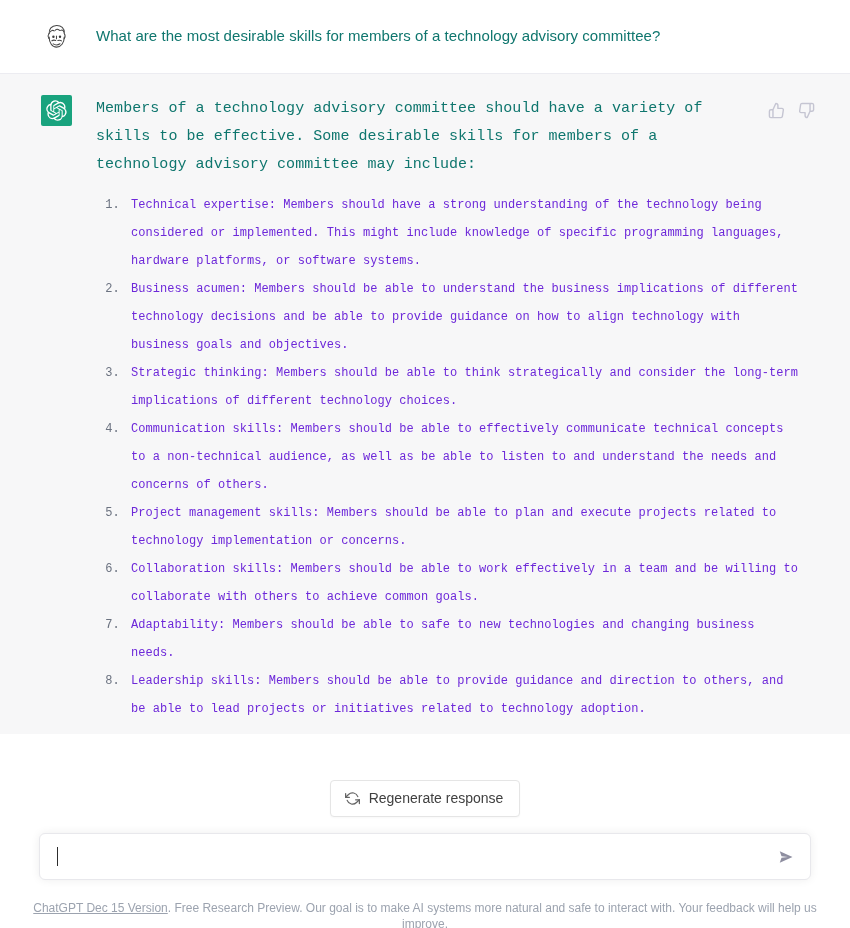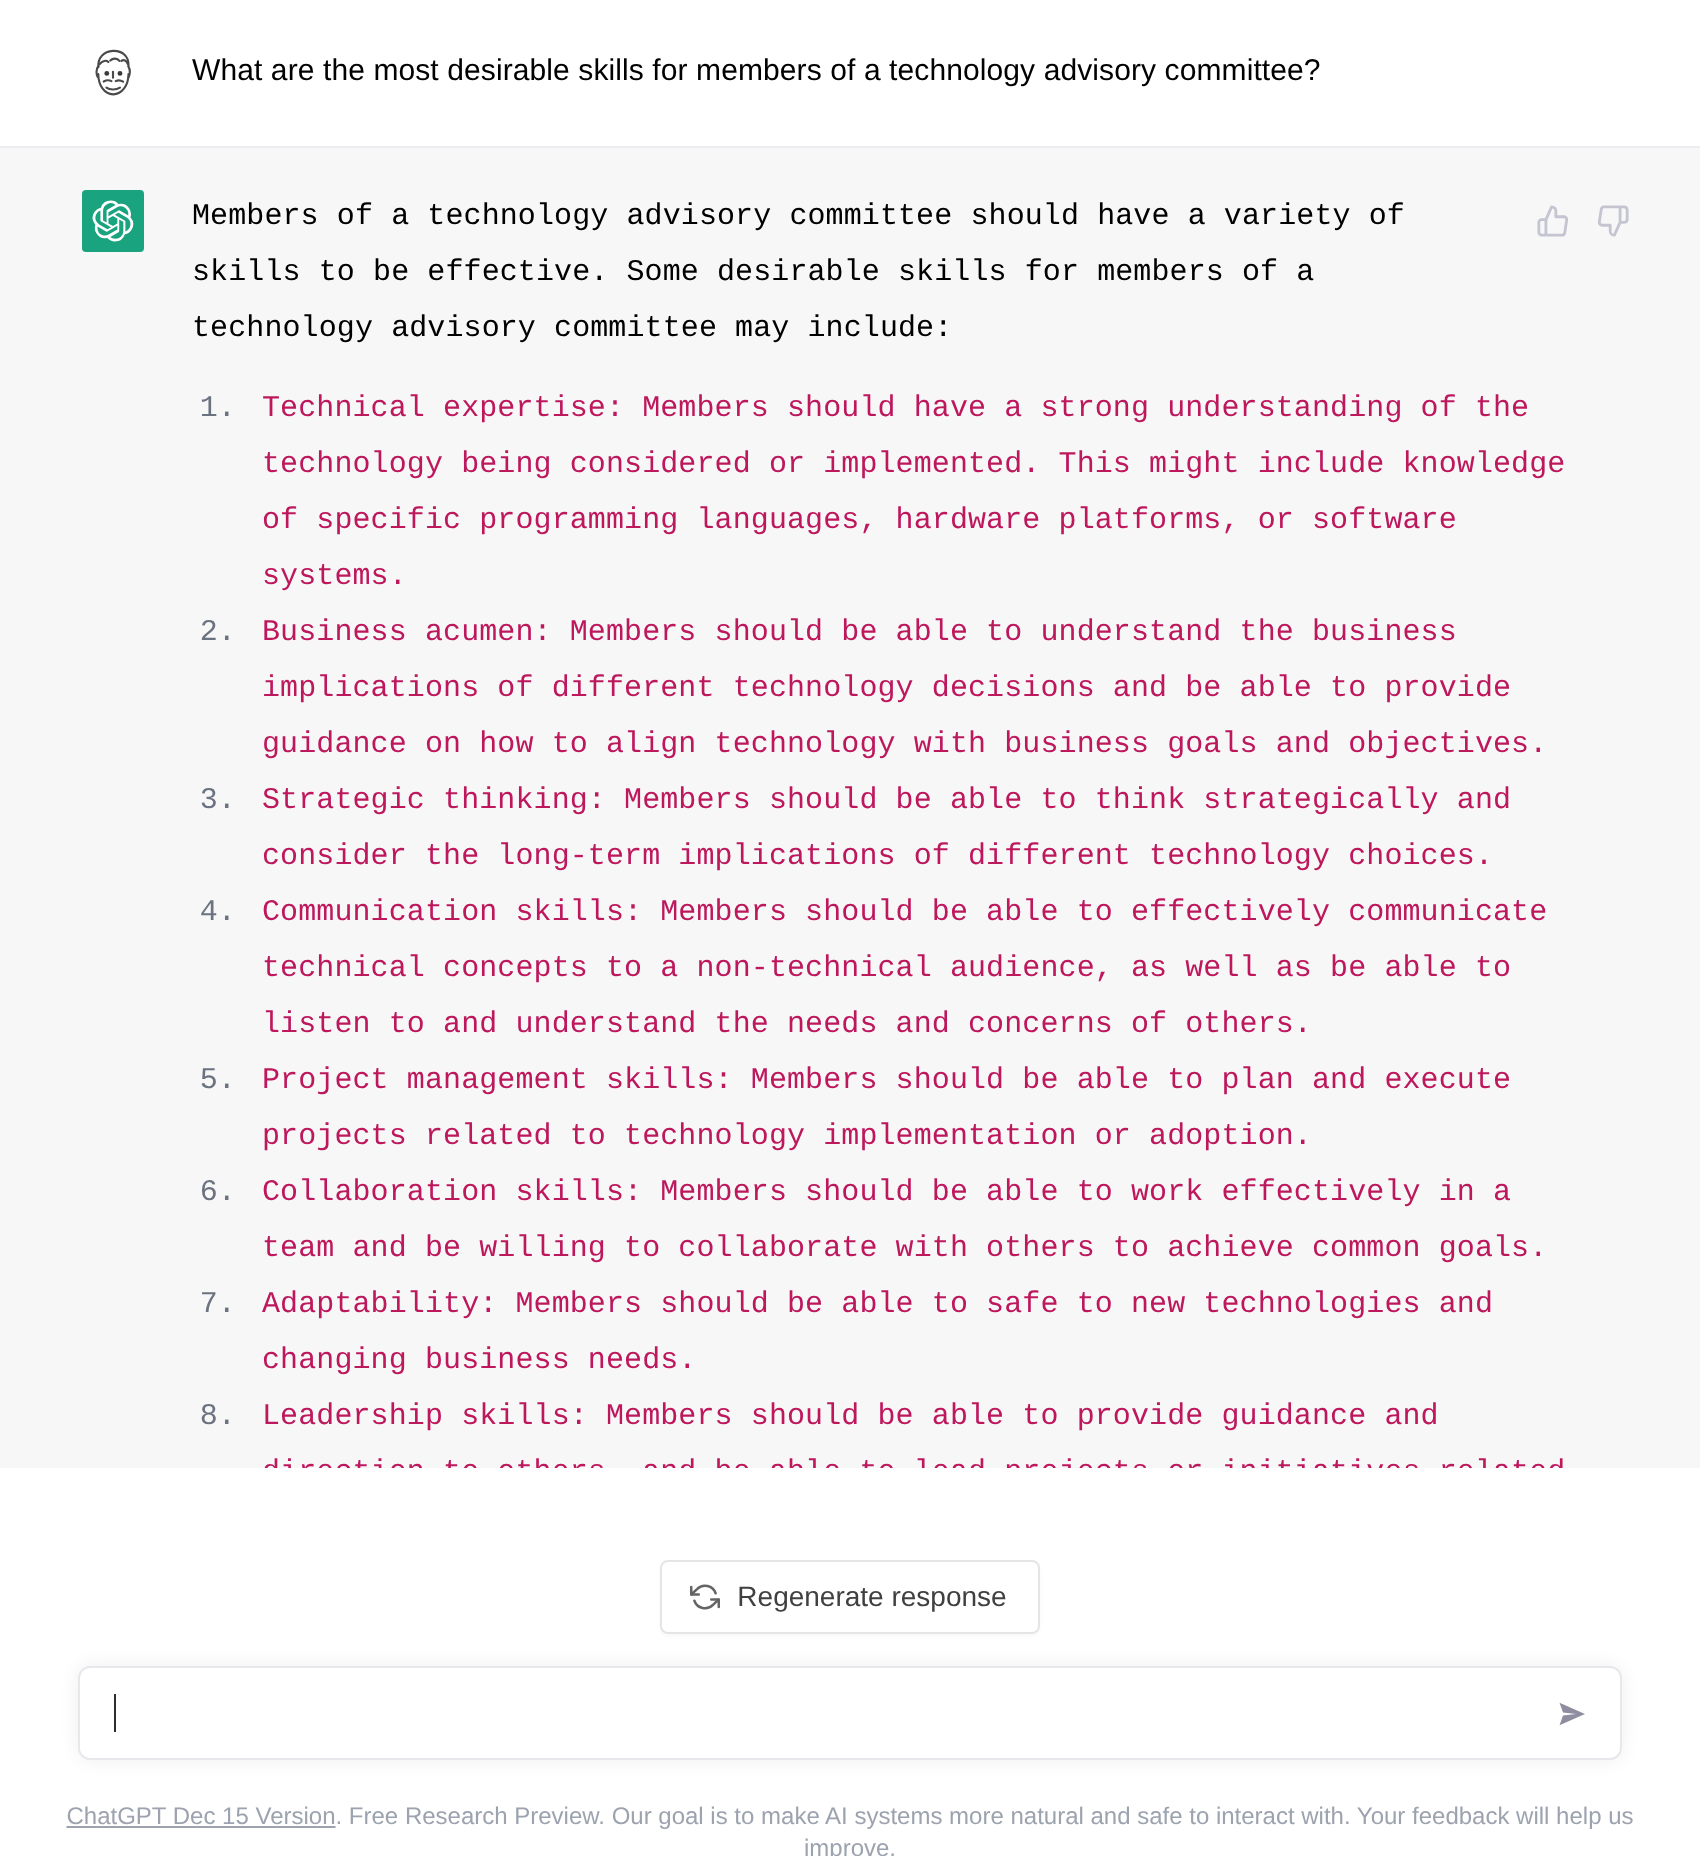--- a/index.html
+++ b/index.html
@@ -65,42 +65,42 @@
 
   .msg-body {
     flex: 1;
     padding-right: 16px;
     position: relative;
   }
 
   .msg-text {
     font-size: 15px;
     line-height: 28px;
-    color: #000000;
+    color: #0f766e;
     max-width: 645px;
     margin: 0;
     letter-spacing: 0.05px;
   }
   .msg-text.user-text {
     padding-top: 1px;
   }
 
   .intro-para {
     margin: 0 0 12px 0;
   }
 
   ol.skills-list {
     margin: 0;
     padding-left: 31px;
     max-width: 672px;
   }
   ol.skills-list li {
-    font-size: 15px;
+    font-size: 12px;
     line-height: 28px;
-    color: #be185d;
+    color: #6d28d9;
     padding-left: 4px;
     letter-spacing: 0.05px;
   }
   ol.skills-list li::marker {
     color: #6b7280;
   }
 
   
   .feedback {
     position: absolute;
@@ -272,21 +272,21 @@
         </span>
       </div>
 
       <p class="msg-text intro-para">Members of a technology advisory committee should have a variety of skills to be effective. Some desirable skills for members of a technology advisory committee may include:</p>
 
       <ol class="skills-list">
         <li>Technical expertise: Members should have a strong understanding of the technology being considered or implemented. This might include knowledge of specific programming languages, hardware platforms, or software systems.</li>
         <li>Business acumen: Members should be able to understand the business implications of different technology decisions and be able to provide guidance on how to align technology with business goals and objectives.</li>
         <li>Strategic thinking: Members should be able to think strategically and consider the long-term implications of different technology choices.</li>
         <li>Communication skills: Members should be able to effectively communicate technical concepts to a non-technical audience, as well as be able to listen to and understand the needs and concerns of others.</li>
-        <li>Project management skills: Members should be able to plan and execute projects related to technology implementation or adoption.</li>
+        <li>Project management skills: Members should be able to plan and execute projects related to technology implementation or concerns.</li>
         <li>Collaboration skills: Members should be able to work effectively in a team and be willing to collaborate with others to achieve common goals.</li>
         <li>Adaptability: Members should be able to safe to new technologies and changing business needs.</li>
         <li>Leadership skills: Members should be able to provide guidance and direction to others, and be able to lead projects or initiatives related to technology adoption.</li>
       </ol>
 
     </div>
   </div>
 </div>
 
 <div class="composer-area">

